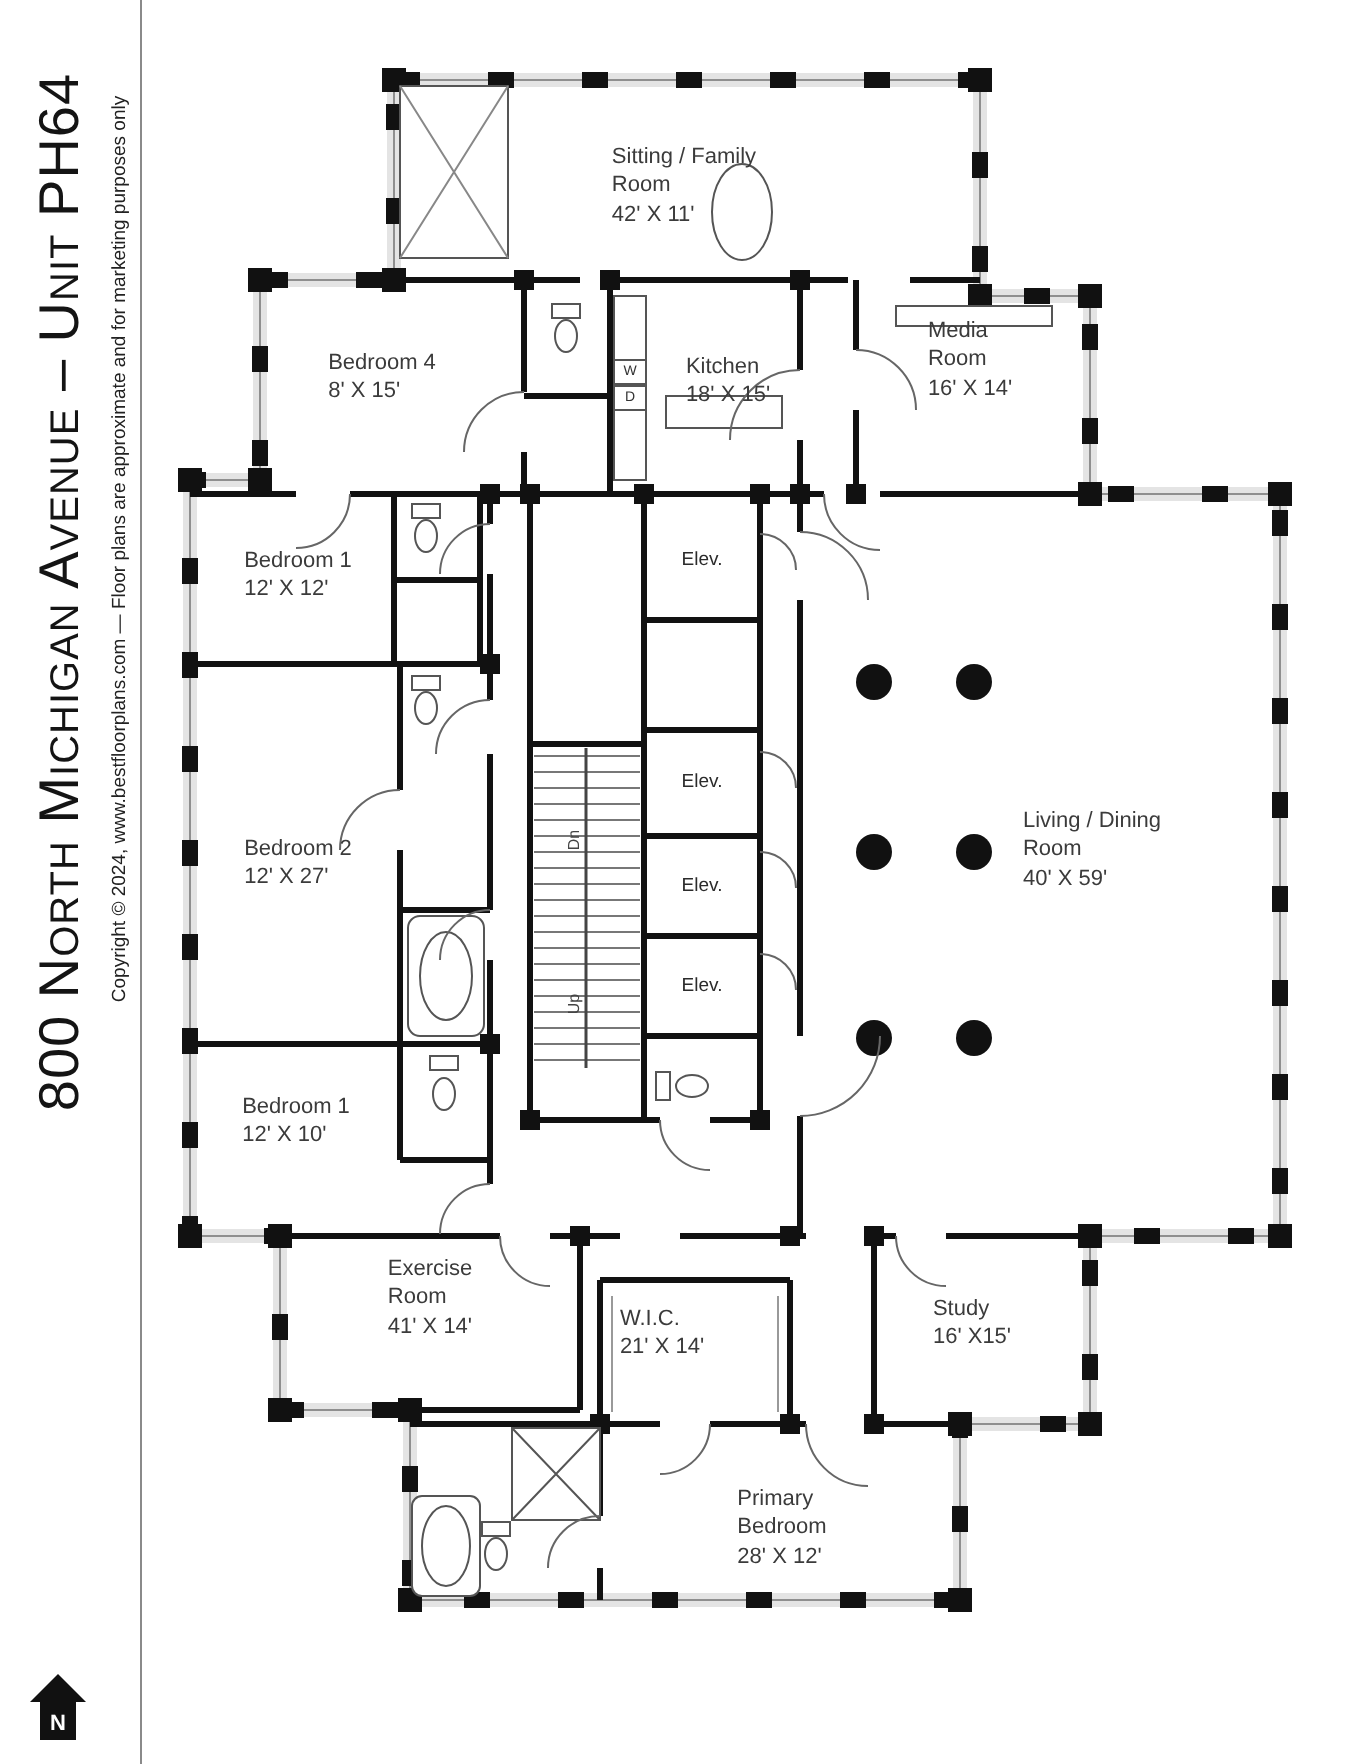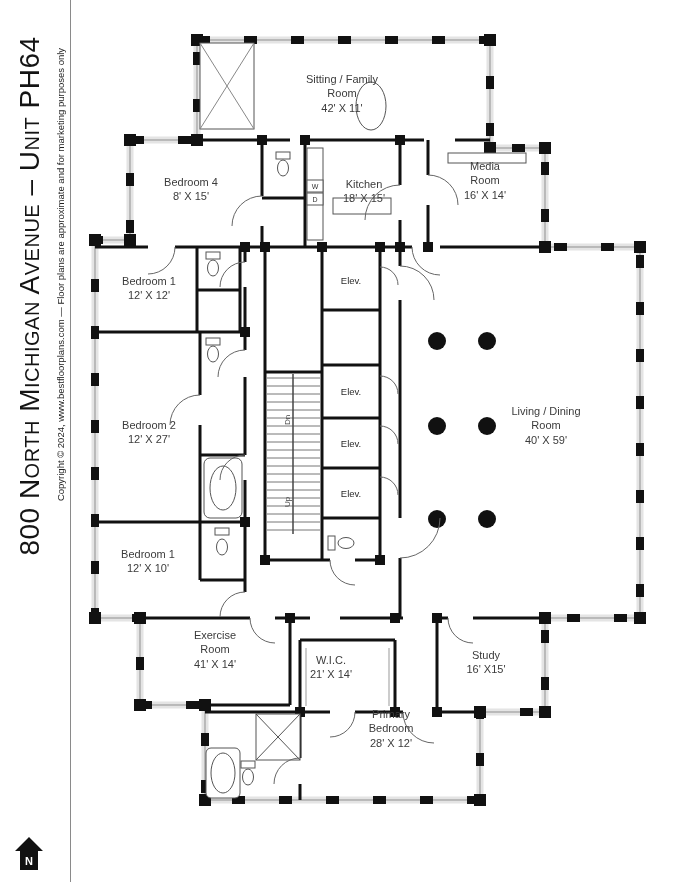--- a/index.html
+++ b/index.html
@@ -7,21 +7,21 @@
          font-family:"Liberation Sans",sans-serif;}
   .v-title{position:absolute;left:-270px;top:276px;width:600px;height:40px;
            transform:rotate(-90deg);transform-origin:center;text-align:center;
            font-size:28px;line-height:40px;font-variant:small-caps;letter-spacing:.5px;
            color:#141414;white-space:nowrap;font-family:"Liberation Sans",sans-serif;}
   .v-copy{position:absolute;left:-193px;top:268px;width:506px;height:13px;
           transform:rotate(-90deg);transform-origin:center;text-align:center;
           font-size:9.5px;line-height:13px;color:#222;white-space:nowrap;}
   .rule{position:absolute;left:70px;top:0;width:1px;height:882px;background:#8a8a8a;}
   .plan{position:absolute;left:0;top:0;}
-  .room-label{position:absolute;transform:translate(-50%,-50%);text-align:center;
+  .room-label{position:absolute;transform:translate(-50%,-50%);text-align:left;
               font-size:11px;line-height:1.3;color:#3b3b3b;z-index:5;}
   .room-label .rn{white-space:pre-line;}
   .mini{position:absolute;transform:translate(-50%,-50%);font-size:9.5px;color:#2b2b2b;z-index:5;}
   .rot{transform:translate(-50%,-50%) rotate(-90deg);font-size:8px;color:#444;}
   .tiny{font-size:7px;color:#333;}
   .compass{position:absolute;left:12px;top:834px;z-index:6;}
 </style>
 </head>
 <body>
 
@@ -230,21 +230,21 @@
     <div class="rd">41' X 14'</div>
   </div>
   <div class="room-label" style="left:331px;top:667px">
     <div class="rn">W.I.C.</div>
     <div class="rd">21' X 14'</div>
   </div>
   <div class="room-label" style="left:486px;top:662px">
     <div class="rn">Study</div>
     <div class="rd">16' X15'</div>
   </div>
-  <div class="room-label" style="left:391px;top:728px">
+  <div class="room-label" style="left:391px;top:764px">
     <div class="rn">Primary
 Bedroom</div>
     <div class="rd">28' X 12'</div>
   </div>
 
   <div class="mini" style="left:351px;top:280px">Elev.</div>
   <div class="mini" style="left:351px;top:391px">Elev.</div>
   <div class="mini" style="left:351px;top:443px">Elev.</div>
   <div class="mini" style="left:351px;top:493px">Elev.</div>
   <div class="mini rot" style="left:287px;top:420px">Dn</div>

